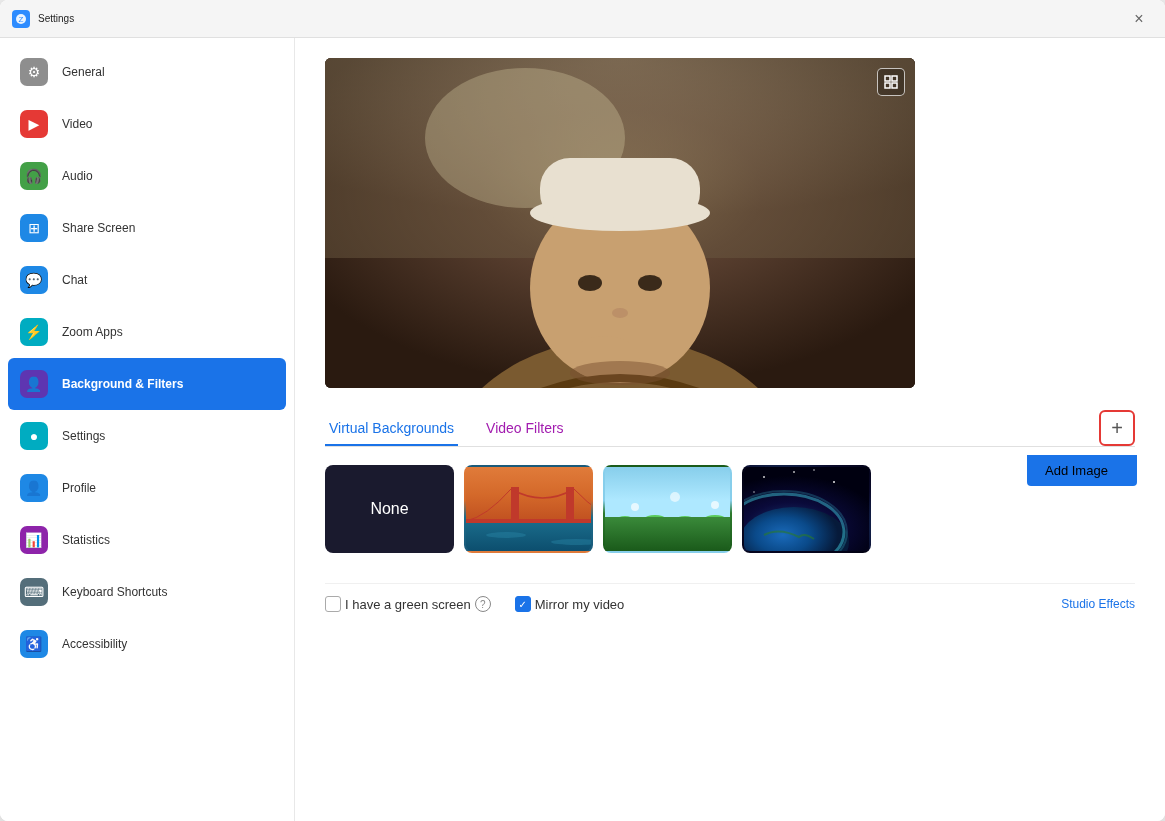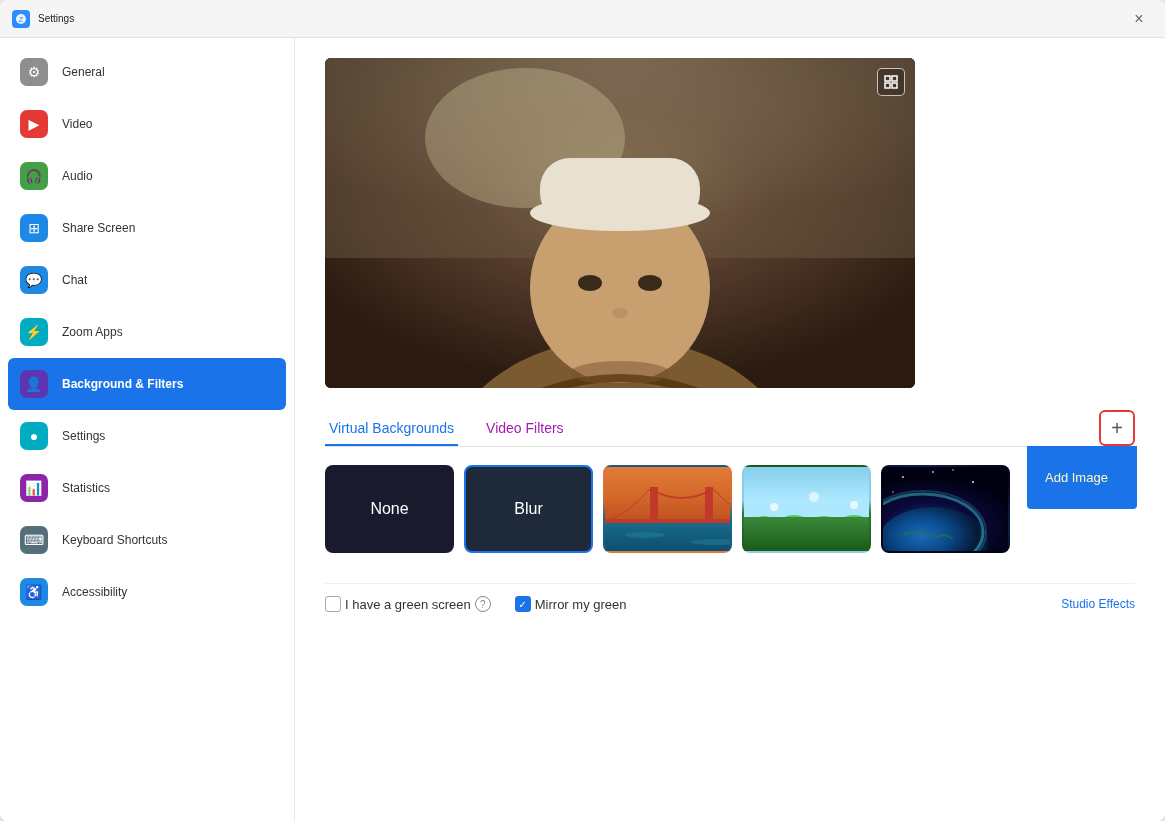--- a/index.html
+++ b/index.html
@@ -202,26 +202,26 @@
       font-size: 20px;
       color: #555;
       position: relative;
       z-index: 2;
     }
     .add-image-tooltip {
       position: absolute;
       right: -2px;
       top: 100%;
       background: #1a73e8;
-      color: #fef9c3;
+      color: #000000;
       font-size: 13px;
-      padding: 24px 18px;
+      padding: 8px 18px;
       border-radius: 0 0 4px 4px;
       white-space: nowrap;
-      margin-top: 0px;
+      margin-top: 9px;
       z-index: 10;
       min-width: 110px;
     }
     .backgrounds-grid {
       display: flex;
       flex-wrap: wrap;
       gap: 10px;
       margin-top: 18px;
     }
     .bg-item {
@@ -382,20 +382,24 @@
           <span class="sidebar-icon icon-zoomapps">⚡</span>
           <span class="sidebar-label">Zoom Apps</span>
         </div>
         <div class="sidebar-item active">
           <span class="sidebar-icon icon-bgfilters">👤</span>
           <span class="sidebar-label">Background &amp; Filters</span>
         </div>
         <div class="sidebar-item">
           <span class="sidebar-icon icon-recording">●</span>
           <span class="sidebar-label">Settings</span>
+        </div>
+        <div class="sidebar-item">
+          <span class="sidebar-icon icon-profile">👤</span>
+          <span class="sidebar-label">Profile</span>
         </div>
         <div class="sidebar-item">
           <span class="sidebar-icon icon-statistics">📊</span>
           <span class="sidebar-label">Statistics</span>
         </div>
         <div class="sidebar-item">
           <span class="sidebar-icon icon-keyboard">⌨</span>
           <span class="sidebar-label">Keyboard Shortcuts</span>
         </div>
         <div class="sidebar-item">
@@ -465,23 +469,20 @@
           <div class="add-image-tooltip">Add Image</div>
         </div>
       </div>
 
       <div class="backgrounds-grid">
 
         <div class="bg-item bg-item-none">
           <span class="bg-item-label">None</span>
         </div>
 
-        <div class="bg-item bg-item-blur selected">
-          <span class="bg-item-label">Blur</span>
-        </div>
 
         <div class="bg-item bg-golden-gate">
           <svg width="155" height="88" viewBox="0 0 155 88" style="position:absolute;top:0;left:0;">
             <defs>
               <linearGradient id="skyGrad" x1="0" y1="0" x2="0" y2="1">
                 <stop offset="0%" stop-color="#e07b3a"></stop>
                 <stop offset="50%" stop-color="#d4692a"></stop>
                 <stop offset="100%" stop-color="#c05020"></stop>
               </linearGradient>
               <linearGradient id="waterGrad" x1="0" y1="0" x2="0" y2="1">
@@ -573,19 +574,19 @@
       </div>
 
       <div class="bottom-bar">
         <div class="checkbox-row">
           <div class="checkbox"></div>
           <span class="checkbox-label">I have a green screen</span>
           <div class="info-icon">?</div>
         </div>
         <div class="checkbox-row">
           <div class="checkbox checkbox-checked">✓</div>
-          <span class="checkbox-label">Mirror my green</span>
+          <span class="checkbox-label">Mirror my video</span>
         </div>
         <a class="studio-effects-link">Studio Effects</a>
       </div>
     </div>
   </div>
 </div>
 
 </body></html>

